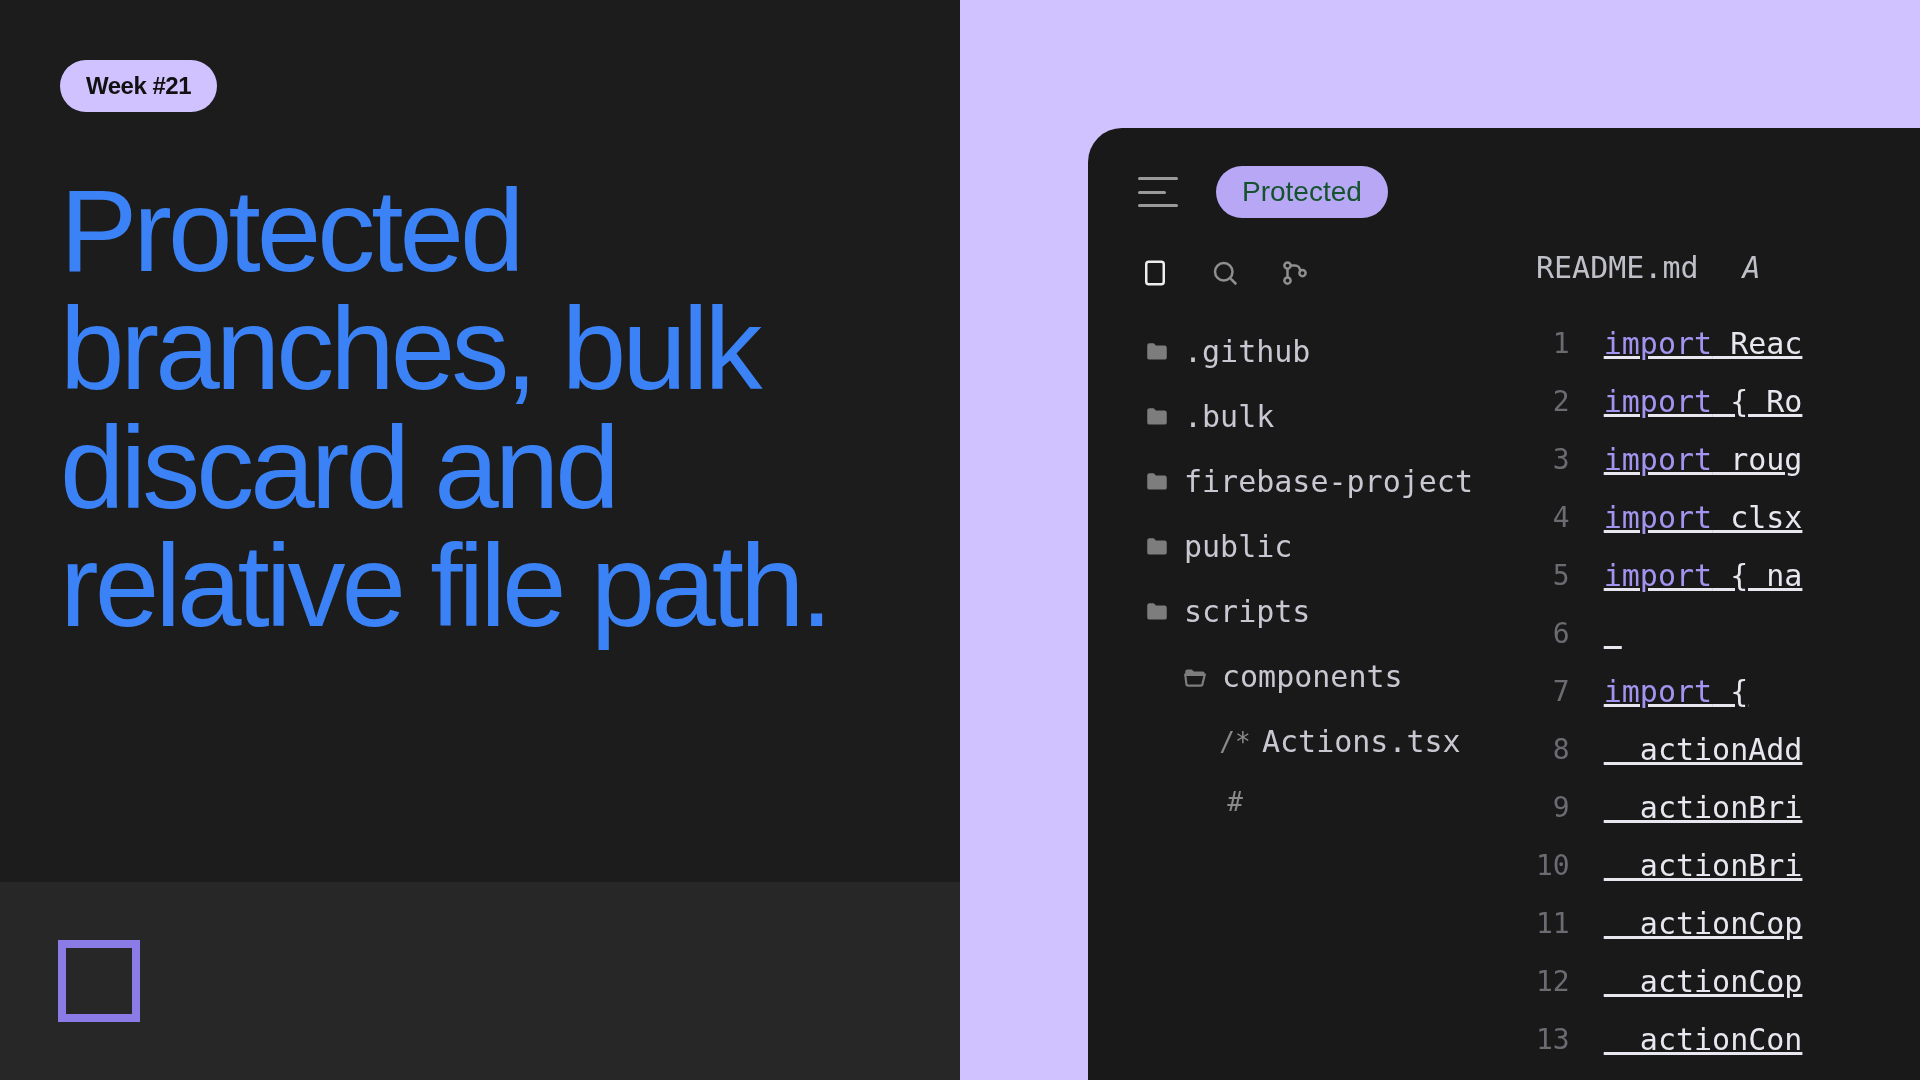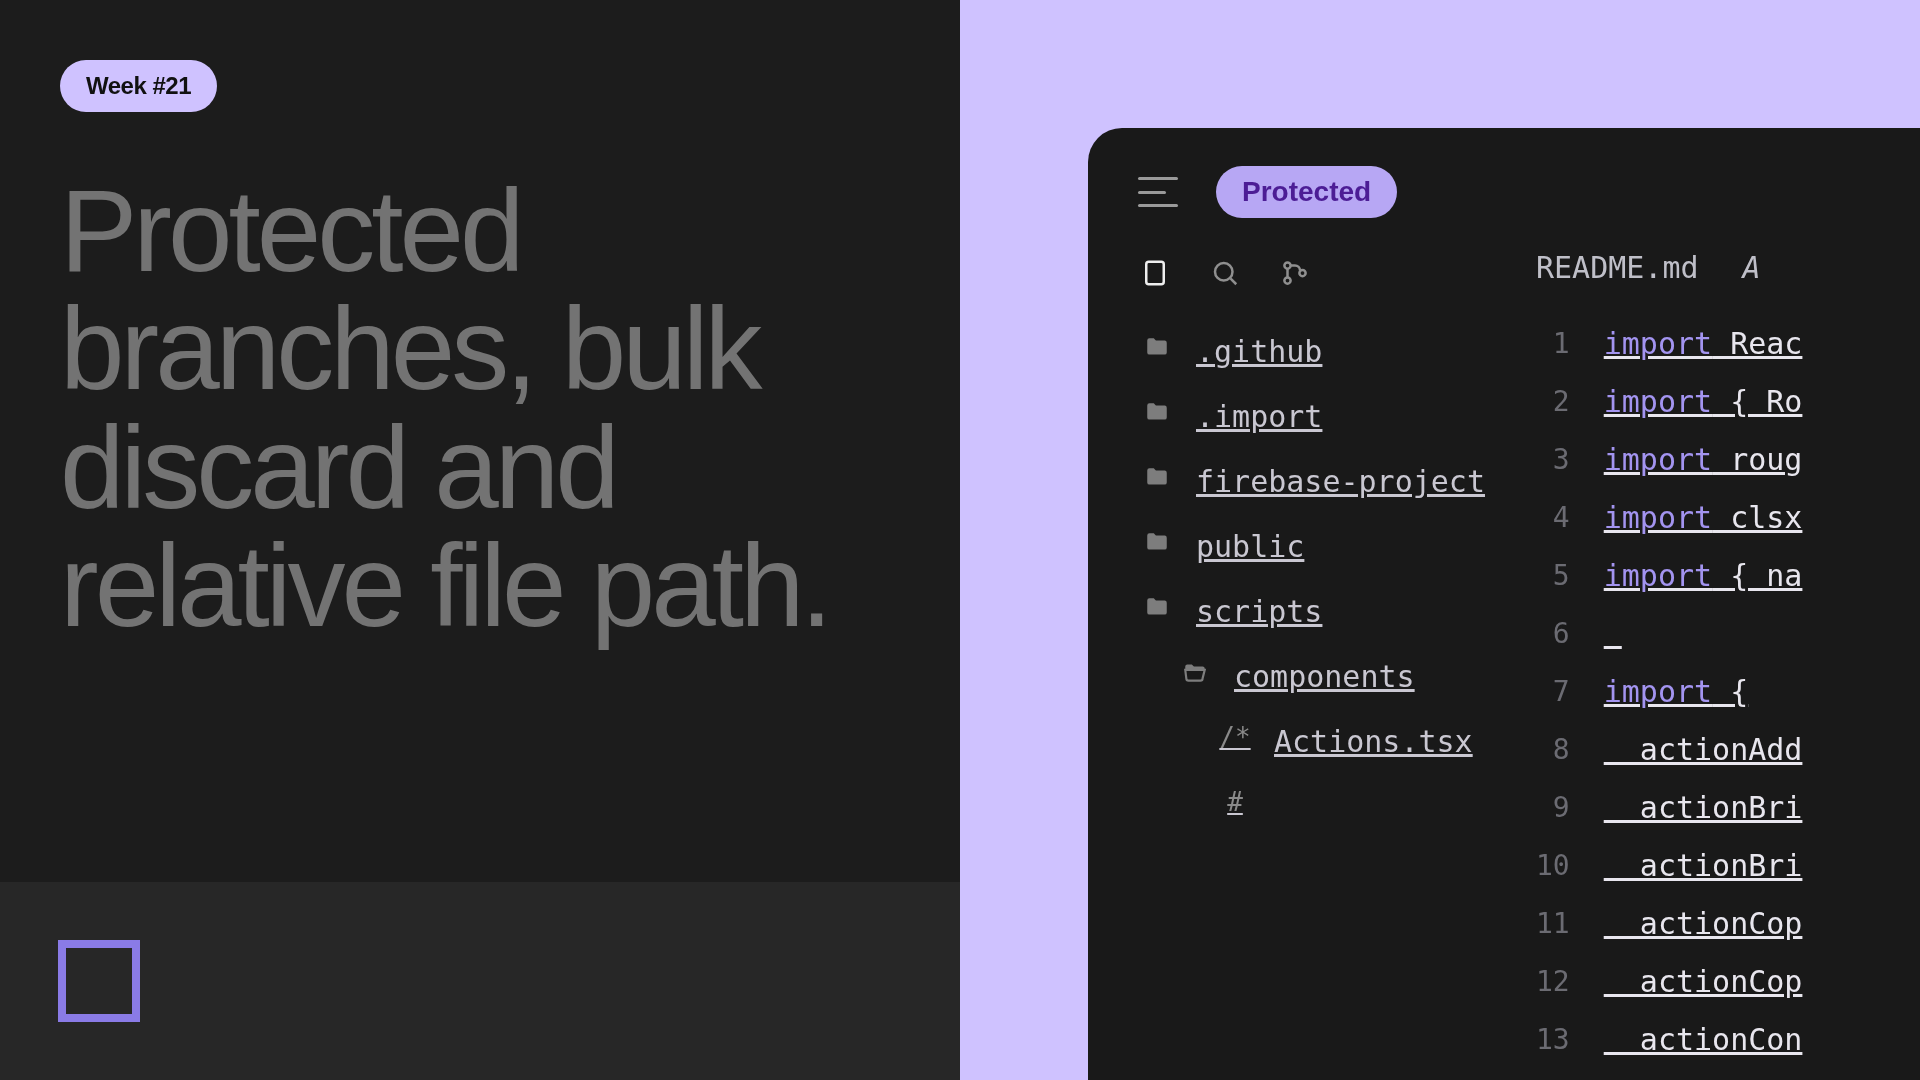--- a/index.html
+++ b/index.html
@@ -21,21 +21,21 @@
     background: #cfc2ff;
     color: #111;
     font-weight: 700;
     font-size: 24px;
     padding: 12px 26px;
     border-radius: 999px;
     letter-spacing: -0.5px;
   }
   .headline {
     margin-top: 60px;
-    color: #737373;
+    color: #3b82f6;
     font-weight: 500;
     font-size: 116px;
     line-height: 1.02;
     letter-spacing: -4px;
   }
 
   
   .footer-strip {
     position: absolute;
     left: 0; top: 882px;
@@ -79,23 +79,23 @@
   .hamburger {
     width: 40px; height: 30px;
     display: flex; flex-direction: column; justify-content: space-between;
     cursor: pointer;
   }
   .hamburger span { display: block; height: 3px; background: #9a9a9a; border-radius: 2px; }
   .hamburger span:nth-child(2) { width: 70%; }
 
   .protected-chip {
     background: #b7a7f4;
-    color: #4c1d95;
+    color: #14532d;
     font-size: 28px;
-    font-weight: 700;
+    font-weight: 400;
     padding: 10px 26px;
     border-radius: 999px;
   }
 
   .editor-body {
     display: flex;
     align-items: stretch;
   }
 
   
@@ -108,21 +108,21 @@
     display: flex;
     gap: 40px;
     align-items: center;
     padding: 8px 4px 34px 4px;
   }
   .tool-icon { width: 30px; height: 30px; color: #8f8f8f; cursor: pointer; display:flex; align-items:center; justify-content:center; }
   .tool-icon.active { color: #eee; }
   .tool-icon svg { width: 100%; height: 100%; }
 
   .file-tree { display: flex; flex-direction: column; gap: 6px; font-family: ui-monospace, "SF Mono", Menlo, Consolas, monospace; font-size: 30px; }
-  .tree-item { display: flex; align-items: flex-start; gap: 24px; padding: 12px 6px; color: #c9c7d1; cursor: pointer; border-radius: 8px; text-decoration: underline; }
+  .tree-item { display: flex; align-items: center; gap: 12px; padding: 12px 6px; color: #c9c7d1; cursor: pointer; border-radius: 8px; }
   .tree-item.depth1 { padding-left: 44px; }
   .tree-item.depth2 { padding-left: 84px; }
   .tree-icon { width: 30px; height: 26px; color: #7d7d7d; flex: 0 0 auto; display:flex; align-items:center; justify-content:center; }
   .tree-icon svg { width:100%; height:100%; }
   .tree-label { white-space: nowrap; }
 
   
   .code-pane { flex: 1; padding-top: 8px; }
   .tab-row { display:flex; gap: 44px; color:#bfbfc8; font-family: ui-monospace, "SF Mono", Menlo, Consolas, monospace; font-size: 30px; padding: 10px 0 30px 0; }
   .tab-item { cursor:pointer; }
@@ -194,21 +194,21 @@
                 </svg>
               </span>
               <span class="tree-label">.github</span>
             </div>
             <div class="tree-item">
               <span class="tree-icon">
                 <svg viewBox="0 0 24 24" fill="currentColor">
                   <path d="M3 6a2 2 0 0 1 2-2h4l2 2h8a2 2 0 0 1 2 2v9a2 2 0 0 1-2 2H5a2 2 0 0 1-2-2V6z"></path>
                 </svg>
               </span>
-              <span class="tree-label">.import</span>
+              <span class="tree-label">.bulk</span>
             </div>
             <div class="tree-item">
               <span class="tree-icon">
                 <svg viewBox="0 0 24 24" fill="currentColor">
                   <path d="M3 6a2 2 0 0 1 2-2h4l2 2h8a2 2 0 0 1 2 2v9a2 2 0 0 1-2 2H5a2 2 0 0 1-2-2V6z"></path>
                 </svg>
               </span>
               <span class="tree-label">firebase-project</span>
             </div>
             <div class="tree-item">

